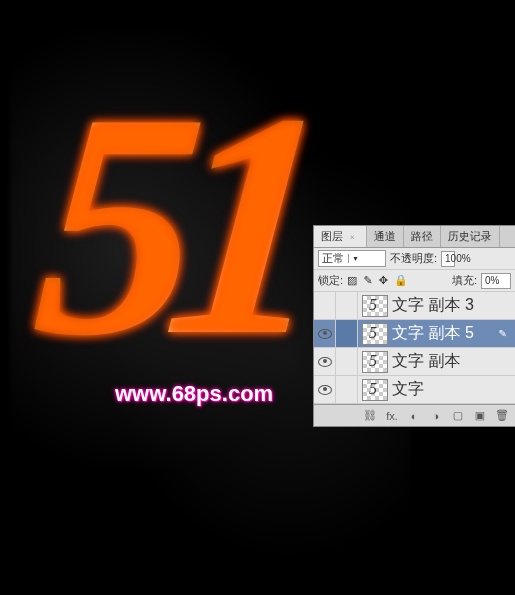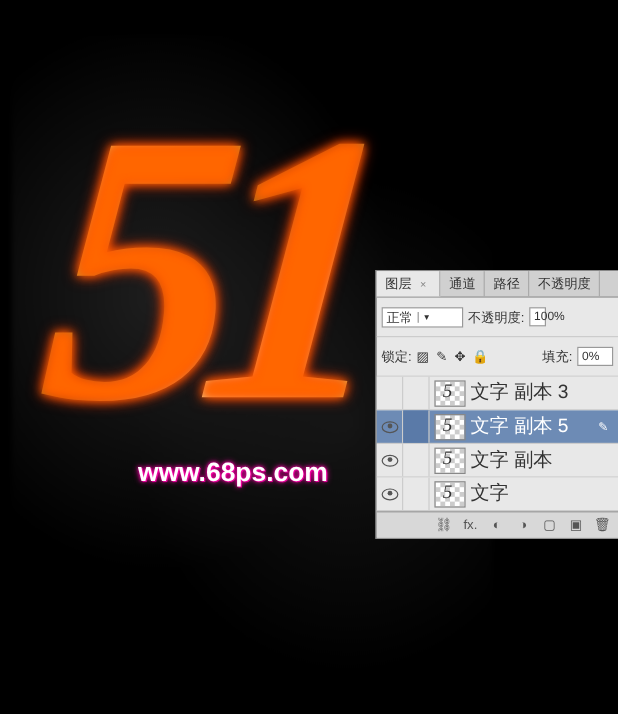--- a/index.html
+++ b/index.html
@@ -60,39 +60,40 @@
       border: 1px solid #888;
       border-right: none;
       font-size: 11px;
       color: #333;
     }
     .panel-tabs {
       display: flex;
       height: 22px;
       background: #d0d0d0;
       border-bottom: 1px solid #999;
+      font-family: Liberation Serif, serif;
     }
     .tab {
       padding: 3px 7px;
       border-right: 1px solid #aaa;
       cursor: default;
     }
     .tab.active {
       background: #e8e8e8;
     }
     .tab-close {
       padding: 3px 4px;
       font-size: 9px;
       color: #888;
     }
     .panel-row {
       display: flex;
       align-items: center;
       height: 22px;
-      padding: 16px 4px;
+      padding: 5px 4px;
       border-bottom: 1px solid #ccc;
       gap: 4px;
     }
     .dropdown {
       border: 1px solid #999;
       background: #fff;
       height: 17px;
       display: flex;
       align-items: center;
       padding: 0 3px;
@@ -221,21 +222,21 @@
 </div>
 
 <div class="layers-panel">
   <div class="panel-tabs">
     <div class="tab active">
       <span>图层</span>
       <span class="tab-close">×</span>
     </div>
     <div class="tab">通道</div>
     <div class="tab">路径</div>
-    <div class="tab">不透明度</div>
+    <div class="tab">历史记录</div>
   </div>
 
   <div class="panel-row">
     <div class="dropdown" style="width:68px">
       <span>正常</span>
       <span class="dropdown-arrow">▾</span>
     </div>
     <span class="label">不透明度:</span>
     <div class="value-box" style="width:14px">100%</div>
   </div>

